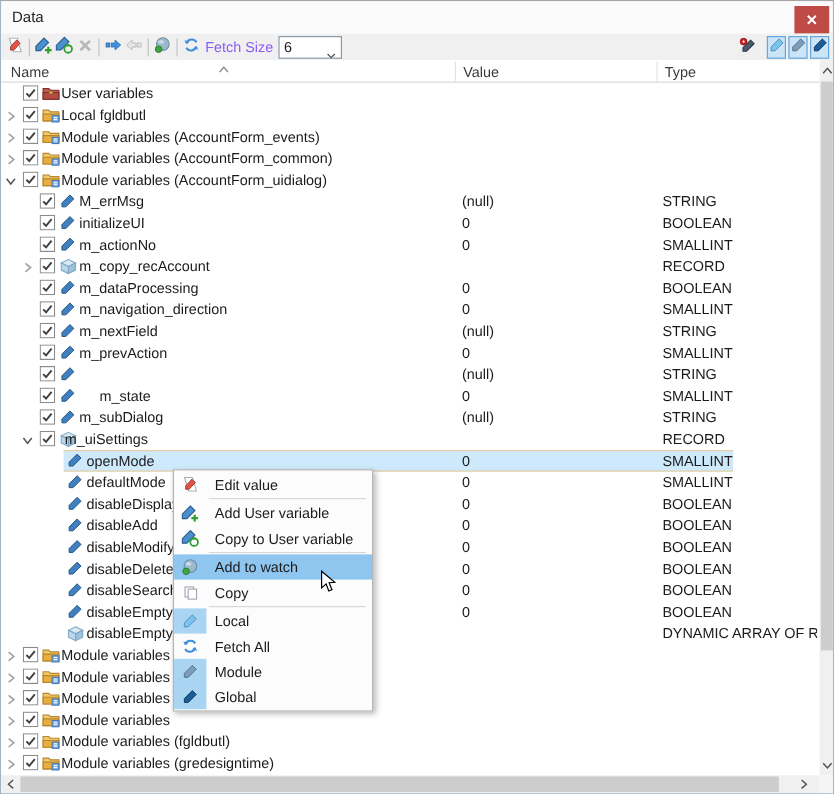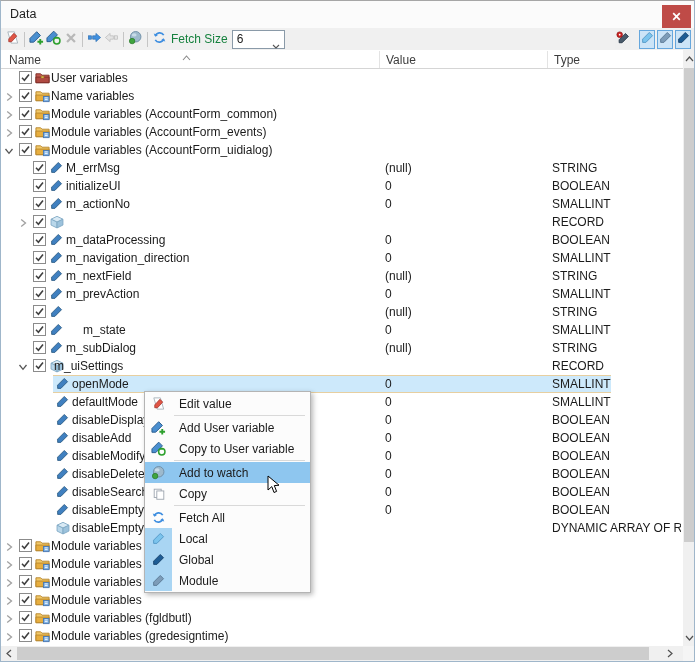--- a/index.html
+++ b/index.html
@@ -13,21 +13,21 @@
   
   .titlebar { position:absolute; left:0; top:0; width:100%; height:27px; background:#fbfbfb; }
   .title { position:absolute; left:9px; top:6px; font-size:12.5px; color:#222; }
   .close-btn { position:absolute; top:4px; right:3px; width:29px; height:23px;
     background:#bf4b47; border:none; display:flex; align-items:center; justify-content:center; cursor:default; }
   
   .toolbar { position:absolute; left:0; top:27px; width:100%; height:22px; background:#f0f0f0;
     display:flex; align-items:center; padding-left:3px; }
   .tbtn { width:17px; height:18px; display:flex; align-items:center; justify-content:center; background:transparent; border:1px solid transparent; }
   .tsep { width:1px; height:15px; background:#c5c5c5; margin:0 3px; }
-  .tb-label { margin:0 4px 0 3px; color:#15803d; }
+  .tb-label { margin:0 4px 0 3px; color:#8b5cf6; }
   .combo { position:relative; width:53px; height:19px; background:#fff; border:1px solid #8a9aa8; display:flex; align-items:center; }
   .combo-value { padding-left:4px; }
   .combo-arrow { position:absolute; right:4px; top:7px; }
   .tb-right { margin-left:auto; display:flex; align-items:center; margin-right:3px; }
   .toggle { width:16px; height:19px; display:flex; align-items:center; justify-content:center;
     margin-left:2px; border:1px solid transparent; }
   .toggle.pressed { background:#cce4f7; border:1px solid #66a7dd; }
   
   .colheader { position:absolute; left:0; top:49px; width:682px; height:19px; background:#fff;
     border-bottom:1px solid #d5d5d5; color:#3c3c3c; }
@@ -200,53 +200,53 @@
         <span class="cbx" style="left: 18px;"><svg width="13" height="13" viewBox="0 0 13 13">
             <rect x="0.5" y="0.5" width="12" height="12" fill="#fff" stroke="#8b8b8b"></rect>
             <path d="M3 6.8 L5.4 9.2 L10 3.6" fill="none" stroke="#404040" stroke-width="1.6"></path>
           </svg></span>
         <span class="ric" style="left: 34px;"><svg width="15" height="14" viewBox="0 0 16 14">
             <path d="M1 2.5 L6 2.5 L7.5 4 L15 4 L15 12 L1 12 Z" fill="#f2c969" stroke="#b8862e"></path>
             <path d="M1 6 L15 6 L15 12 L1 12 Z" fill="#e8ae3e" stroke="#b8862e"></path>
             <rect x="9" y="7.5" width="6" height="5.5" fill="#7fb2e5" stroke="#4a7ab5"></rect>
             <path d="M10.5 9 h3 M10.5 10.8 h3" stroke="#fff" stroke-width=".9"></path>
           </svg></span>
-        <span class="cell" style="left: 50px;">Name variables</span>
+        <span class="cell" style="left: 50px;">Local fgldbutl</span>
+      </div>
+      <div class="trow">
+        <span class="exp" style="left: 3px;"><svg width="10" height="10" viewBox="0 0 10 10">
+            <path d="M3.2 1.5 L7.5 5 L3.2 8.5" fill="none" stroke="#a0a0a0" stroke-width="1.3"></path>
+          </svg></span>
+        <span class="cbx" style="left: 18px;"><svg width="13" height="13" viewBox="0 0 13 13">
+            <rect x="0.5" y="0.5" width="12" height="12" fill="#fff" stroke="#8b8b8b"></rect>
+            <path d="M3 6.8 L5.4 9.2 L10 3.6" fill="none" stroke="#404040" stroke-width="1.6"></path>
+          </svg></span>
+        <span class="ric" style="left: 34px;"><svg width="15" height="14" viewBox="0 0 16 14">
+            <path d="M1 2.5 L6 2.5 L7.5 4 L15 4 L15 12 L1 12 Z" fill="#f2c969" stroke="#b8862e"></path>
+            <path d="M1 6 L15 6 L15 12 L1 12 Z" fill="#e8ae3e" stroke="#b8862e"></path>
+            <rect x="9" y="7.5" width="6" height="5.5" fill="#7fb2e5" stroke="#4a7ab5"></rect>
+            <path d="M10.5 9 h3 M10.5 10.8 h3" stroke="#fff" stroke-width=".9"></path>
+          </svg></span>
+        <span class="cell" style="left: 50px;">Module variables (AccountForm_events)</span>
       </div>
       <div class="trow">
         <span class="exp" style="left: 3px;"><svg width="10" height="10" viewBox="0 0 10 10">
             <path d="M3.2 1.5 L7.5 5 L3.2 8.5" fill="none" stroke="#a0a0a0" stroke-width="1.3"></path>
           </svg></span>
         <span class="cbx" style="left: 18px;"><svg width="13" height="13" viewBox="0 0 13 13">
             <rect x="0.5" y="0.5" width="12" height="12" fill="#fff" stroke="#8b8b8b"></rect>
             <path d="M3 6.8 L5.4 9.2 L10 3.6" fill="none" stroke="#404040" stroke-width="1.6"></path>
           </svg></span>
         <span class="ric" style="left: 34px;"><svg width="15" height="14" viewBox="0 0 16 14">
             <path d="M1 2.5 L6 2.5 L7.5 4 L15 4 L15 12 L1 12 Z" fill="#f2c969" stroke="#b8862e"></path>
             <path d="M1 6 L15 6 L15 12 L1 12 Z" fill="#e8ae3e" stroke="#b8862e"></path>
             <rect x="9" y="7.5" width="6" height="5.5" fill="#7fb2e5" stroke="#4a7ab5"></rect>
             <path d="M10.5 9 h3 M10.5 10.8 h3" stroke="#fff" stroke-width=".9"></path>
           </svg></span>
         <span class="cell" style="left: 50px;">Module variables (AccountForm_common)</span>
-      </div>
-      <div class="trow">
-        <span class="exp" style="left: 3px;"><svg width="10" height="10" viewBox="0 0 10 10">
-            <path d="M3.2 1.5 L7.5 5 L3.2 8.5" fill="none" stroke="#a0a0a0" stroke-width="1.3"></path>
-          </svg></span>
-        <span class="cbx" style="left: 18px;"><svg width="13" height="13" viewBox="0 0 13 13">
-            <rect x="0.5" y="0.5" width="12" height="12" fill="#fff" stroke="#8b8b8b"></rect>
-            <path d="M3 6.8 L5.4 9.2 L10 3.6" fill="none" stroke="#404040" stroke-width="1.6"></path>
-          </svg></span>
-        <span class="ric" style="left: 34px;"><svg width="15" height="14" viewBox="0 0 16 14">
-            <path d="M1 2.5 L6 2.5 L7.5 4 L15 4 L15 12 L1 12 Z" fill="#f2c969" stroke="#b8862e"></path>
-            <path d="M1 6 L15 6 L15 12 L1 12 Z" fill="#e8ae3e" stroke="#b8862e"></path>
-            <rect x="9" y="7.5" width="6" height="5.5" fill="#7fb2e5" stroke="#4a7ab5"></rect>
-            <path d="M10.5 9 h3 M10.5 10.8 h3" stroke="#fff" stroke-width=".9"></path>
-          </svg></span>
-        <span class="cell" style="left: 50px;">Module variables (AccountForm_events)</span>
       </div>
       <div class="trow">
         <span class="exp" style="left: 3px;"><svg width="10" height="10" viewBox="0 0 10 10">
             <path d="M1.5 3 L5 7.3 L8.5 3" fill="none" stroke="#555" stroke-width="1.3"></path>
           </svg></span>
         <span class="cbx" style="left: 18px;"><svg width="13" height="13" viewBox="0 0 13 13">
             <rect x="0.5" y="0.5" width="12" height="12" fill="#fff" stroke="#8b8b8b"></rect>
             <path d="M3 6.8 L5.4 9.2 L10 3.6" fill="none" stroke="#404040" stroke-width="1.6"></path>
           </svg></span>
         <span class="ric" style="left: 34px;"><svg width="15" height="14" viewBox="0 0 16 14">
@@ -299,20 +299,21 @@
           </svg></span>
         <span class="cbx" style="left: 32px;"><svg width="13" height="13" viewBox="0 0 13 13">
             <rect x="0.5" y="0.5" width="12" height="12" fill="#fff" stroke="#8b8b8b"></rect>
             <path d="M3 6.8 L5.4 9.2 L10 3.6" fill="none" stroke="#404040" stroke-width="1.6"></path>
           </svg></span>
         <span class="ric" style="left: 49px;"><svg width="14" height="14" viewBox="0 0 16 16">
             <path d="M8 1.5 L14.8 4.8 L8 8.1 L1.2 4.8 Z" fill="#d9eaf5" stroke="#7fa8c4"></path>
             <path d="M1.2 4.8 L8 8.1 L8 14.8 L1.2 11.5 Z" fill="#b9d7ea" stroke="#7fa8c4"></path>
             <path d="M14.8 4.8 L8 8.1 L8 14.8 L14.8 11.5 Z" fill="#9cc2dc" stroke="#7fa8c4"></path>
           </svg></span>
+        <span class="cell" style="left: 65px;">m_copy_recAccount</span>
         <span class="cell typecell" style="left: 551px;">RECORD</span>
       </div>
       <div class="trow">
         <span class="cbx" style="left: 32px;"><svg width="13" height="13" viewBox="0 0 13 13">
             <rect x="0.5" y="0.5" width="12" height="12" fill="#fff" stroke="#8b8b8b"></rect>
             <path d="M3 6.8 L5.4 9.2 L10 3.6" fill="none" stroke="#404040" stroke-width="1.6"></path>
           </svg></span>
         <span class="ric" style="left: 49px;"><svg width="13" height="13" viewBox="0 0 16 16">
             <path d="M10.2 1.8 L14.2 5.8 L6 14 L2 14 L2 10 Z" fill="#4080c0" stroke="#26567e" stroke-width="1"></path>
           </svg></span>
@@ -651,54 +652,54 @@
       <div class="mitem">
         <span class="micon">
           <svg width="14" height="14" viewBox="0 0 16 16">
             <rect x="2.5" y="2.5" width="8" height="9.5" fill="#fff" stroke="#9aa2ac"></rect>
             <rect x="5.5" y="4.5" width="8" height="9.5" fill="#fff" stroke="#9aa2ac"></rect>
           </svg>
         </span>
         <span class="mlabel">Copy</span>
       </div>
       <div class="msep"></div>
+      <div class="mitem checked">
+        <span class="micon">
+          <svg width="13" height="13" viewBox="0 0 16 16">
+            <path d="M10.2 1.8 L14.2 5.8 L6 14 L2 14 L2 10 Z" fill="#7cc4ed" stroke="#4a90c0" stroke-width="1"></path>
+          </svg>
+        </span>
+        <span class="mlabel">Local</span>
+      </div>
       <div class="mitem">
         <span class="micon">
           <svg width="15" height="15" viewBox="0 0 16 16">
             <path d="M12.5 5.5 A5 5 0 0 0 3.5 6.5" stroke="#3e8ee0" stroke-width="1.8" fill="none"></path>
             <path d="M3.5 10.5 A5 5 0 0 0 12.5 9.5" stroke="#3e8ee0" stroke-width="1.8" fill="none"></path>
             <path d="M1.8 3.8 L3.6 7.2 L6.4 5.2 Z" fill="#3e8ee0"></path>
             <path d="M14.2 12.2 L12.4 8.8 L9.6 10.8 Z" fill="#3e8ee0"></path>
           </svg>
         </span>
         <span class="mlabel">Fetch All</span>
       </div>
       <div class="mitem checked">
         <span class="micon">
           <svg width="13" height="13" viewBox="0 0 16 16">
-            <path d="M10.2 1.8 L14.2 5.8 L6 14 L2 14 L2 10 Z" fill="#7cc4ed" stroke="#4a90c0" stroke-width="1"></path>
-          </svg>
-        </span>
-        <span class="mlabel">Local</span>
+            <path d="M10.2 1.8 L14.2 5.8 L6 14 L2 14 L2 10 Z" fill="#7d9cb8" stroke="#53718c" stroke-width="1"></path>
+          </svg>
+        </span>
+        <span class="mlabel">Module</span>
       </div>
       <div class="mitem checked">
         <span class="micon">
           <svg width="13" height="13" viewBox="0 0 16 16">
             <path d="M10.2 1.8 L14.2 5.8 L6 14 L2 14 L2 10 Z" fill="#1e5c94" stroke="#123c66" stroke-width="1"></path>
           </svg>
         </span>
         <span class="mlabel">Global</span>
-      </div>
-      <div class="mitem checked">
-        <span class="micon">
-          <svg width="13" height="13" viewBox="0 0 16 16">
-            <path d="M10.2 1.8 L14.2 5.8 L6 14 L2 14 L2 10 Z" fill="#7d9cb8" stroke="#53718c" stroke-width="1"></path>
-          </svg>
-        </span>
-        <span class="mlabel">Module</span>
       </div>
     </div>
 
   <div class="cursor">
     <svg width="13" height="19" viewBox="0 0 13 19">
         <path d="M1 1 L1 15 L4.8 11.6 L7 17.5 L9.6 16.4 L7.3 10.6 L12 10.2 Z" fill="#fff" stroke="#000" stroke-width="1"></path>
       </svg>
   </div>
 </div>
 

